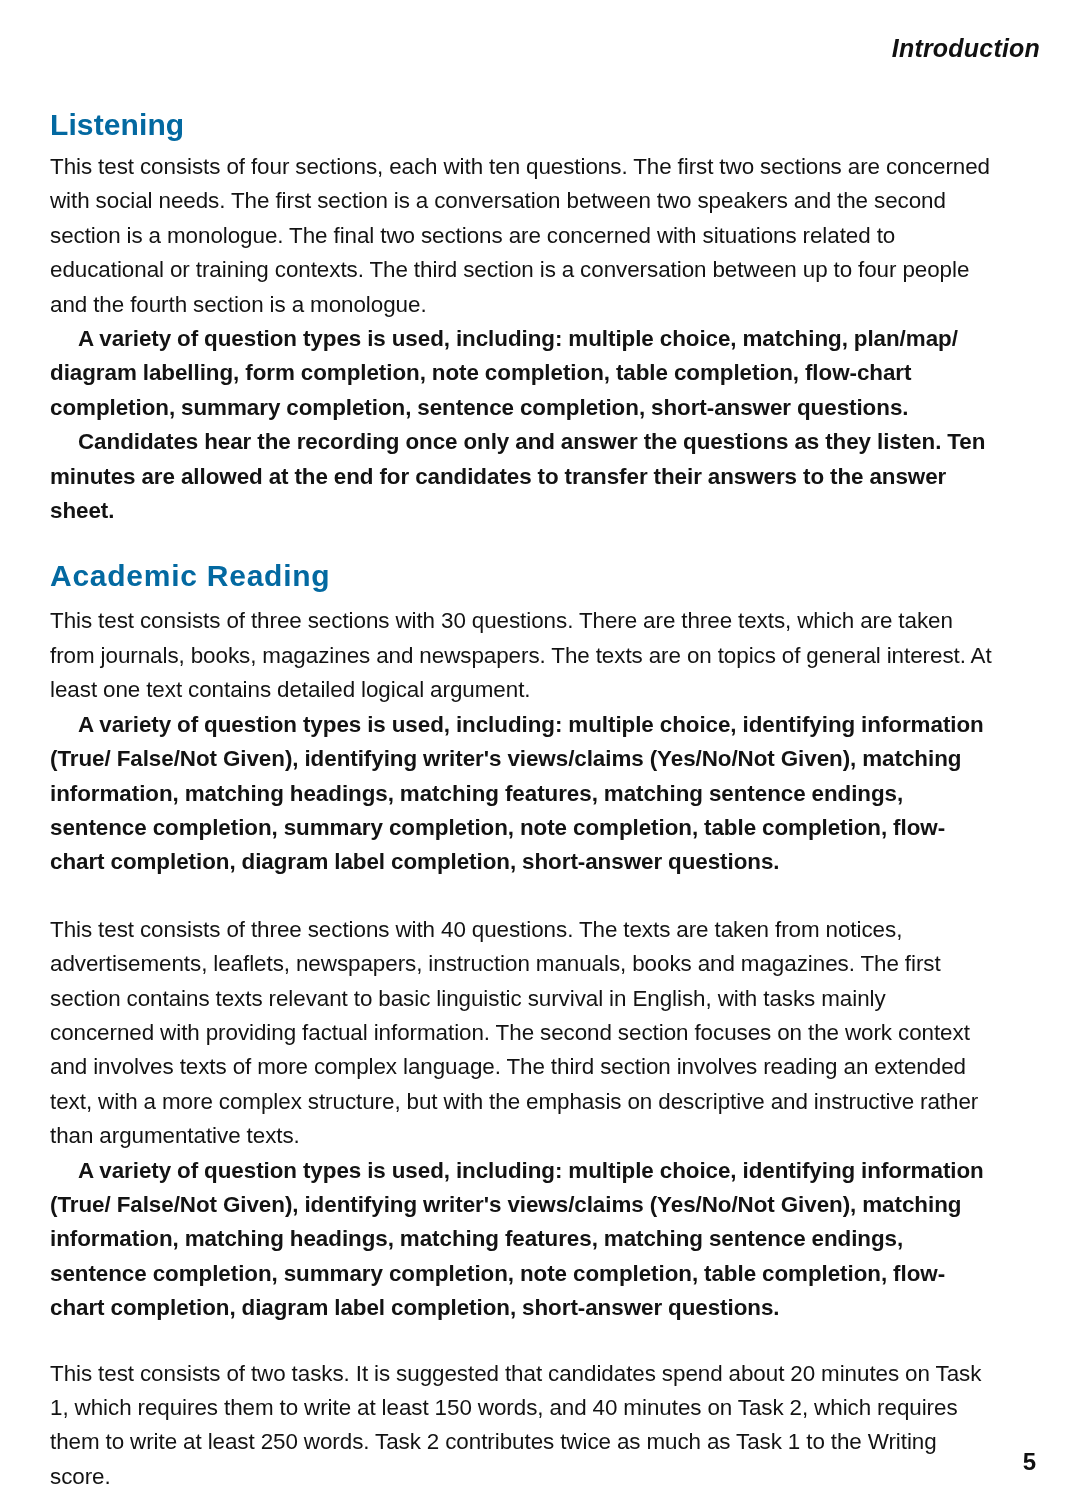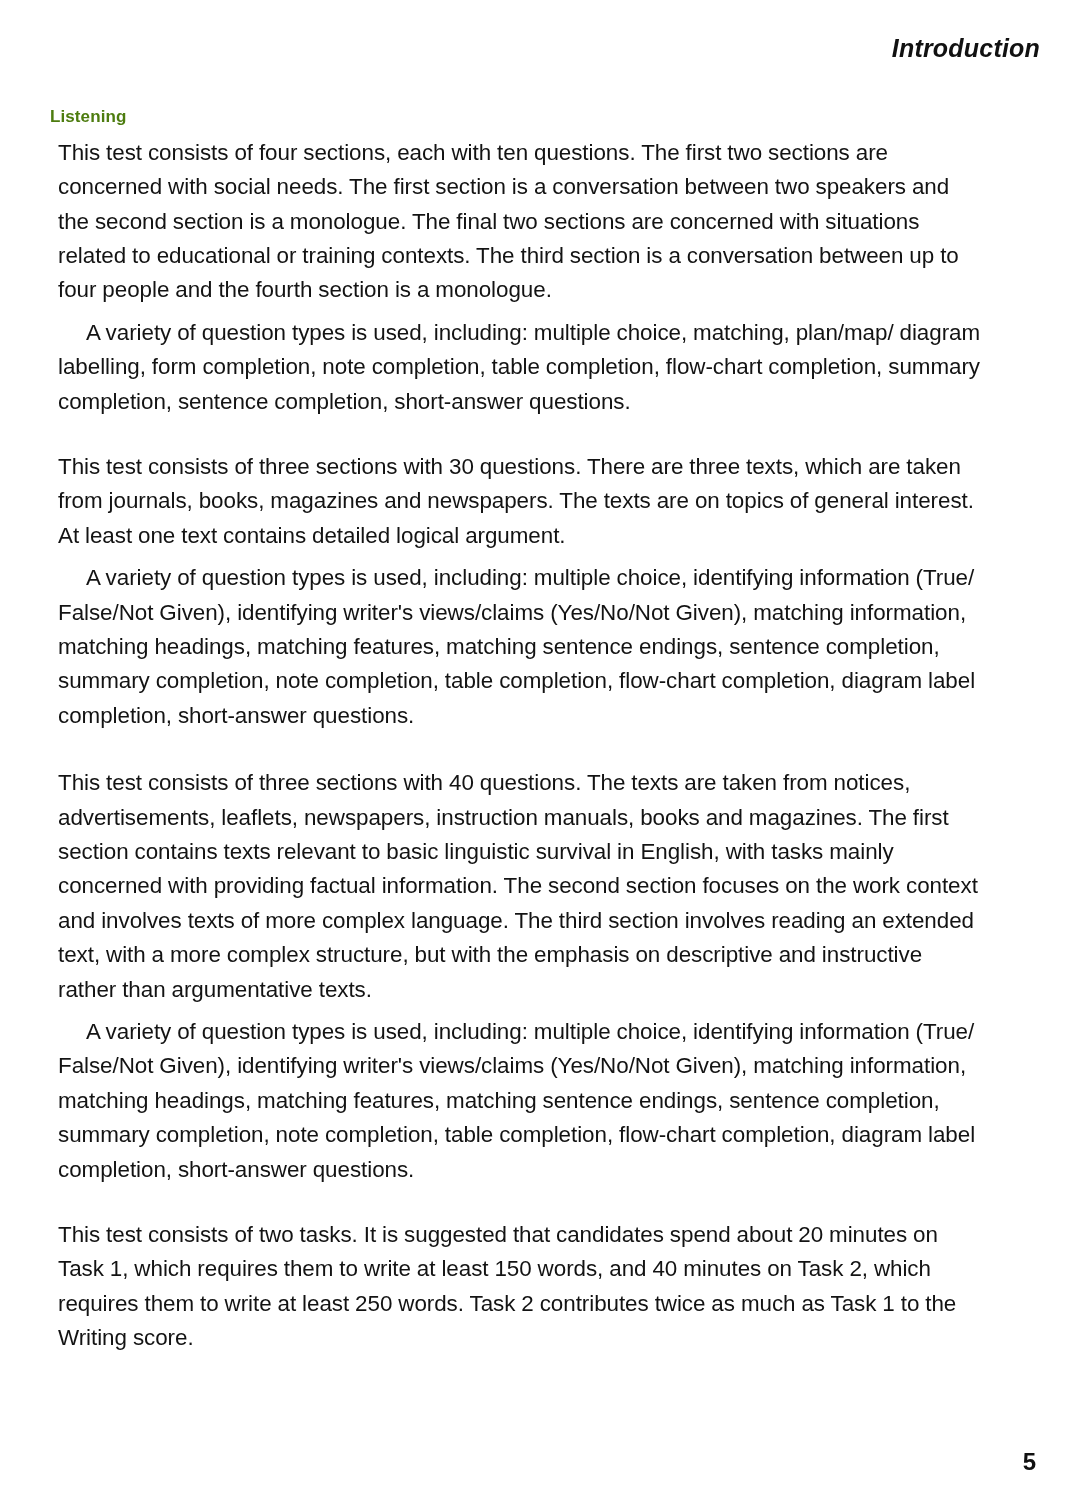--- a/index.html
+++ b/index.html
@@ -35,48 +35,49 @@
   }
 
   .body-col {
     position: absolute;
     left: 50px;
     top: 108px;
     width: 942px;
   }
 
   h2.section-heading {
-    font-size: 17px;
+    font-size: 30px;
     font-weight: bold;
     letter-spacing: 0.1px;
     margin: 0;
-    color: #4d7c0f;
+    color: #0369a1;
     line-height: 1.1;
   }
   h2.heading-listening { margin-bottom: 9px; }
   h2.heading-spaced {
     letter-spacing: 0.75px;
     margin-bottom: 12px;
   }
 
   .sec-gap-1 { margin-top: 31px; }
   .sec-gap-2 { margin-top: 33px; }
   .sec-gap-3 { margin-top: 31px; }
 
   p.para {
-    margin: 8px;
+    margin: 0;
     font-size: 22.4px;
     line-height: 34.4px;
     color: #131313;
     text-align: left;
     word-spacing: -0.2px;
     letter-spacing: -0.05px;
   }
   p.indent {
     text-indent: 28px;
+    font-weight: bold;
   }
 
   .page-number {
     position: absolute;
     right: 52px;
     bottom: 28px;
     font-size: 24px;
     font-weight: bold;
     color: #111111;
   }
@@ -87,23 +88,25 @@
 <div class="page">
 
   <div class="running-head">Introduction</div>
 
   <div class="body-col">
 
     <section>
       <h2 class="section-heading heading-listening">Listening</h2>
       <p class="para">This test consists of four sections, each with ten questions. The first two sections are concerned with social needs. The first section is a conversation between two speakers and the second section is a monologue. The final two sections are concerned with situations related to educational or training contexts. The third section is a conversation between up to four people and the fourth section is a monologue.</p>
       <p class="para indent">A variety of question types is used, including: multiple choice, matching, plan/map/ diagram labelling, form completion, note completion, table completion, flow-chart completion, summary completion, sentence completion, short-answer questions.</p>
+      <p class="para indent">Candidates hear the recording once only and answer the questions as they listen. Ten minutes are allowed at the end for candidates to transfer their answers to the answer sheet.</p>
     </section>
 
     <section class="sec-gap-1">
+      <h2 class="section-heading heading-spaced">Academic Reading</h2>
       <p class="para">This test consists of three sections with 30 questions. There are three texts, which are taken from journals, books, magazines and newspapers. The texts are on topics of general interest. At least one text contains detailed logical argument.</p>
       <p class="para indent">A variety of question types is used, including: multiple choice, identifying information (True/ False/Not Given), identifying writer's views/claims (Yes/No/Not Given), matching information, matching headings, matching features, matching sentence endings, sentence completion, summary completion, note completion, table completion, flow-chart completion, diagram label completion, short-answer questions.</p>
     </section>
 
     <section class="sec-gap-2">
       <p class="para">This test consists of three sections with 40 questions. The texts are taken from notices, advertisements, leaflets, newspapers, instruction manuals, books and magazines. The first section contains texts relevant to basic linguistic survival in English, with tasks mainly concerned with providing factual information. The second section focuses on the work context and involves texts of more complex language. The third section involves reading an extended text, with a more complex structure, but with the emphasis on descriptive and instructive rather than argumentative texts.</p>
       <p class="para indent">A variety of question types is used, including: multiple choice, identifying information (True/ False/Not Given), identifying writer's views/claims (Yes/No/Not Given), matching information, matching headings, matching features, matching sentence endings, sentence completion, summary completion, note completion, table completion, flow-chart completion, diagram label completion, short-answer questions.</p>
     </section>
 
     <section class="sec-gap-3">

